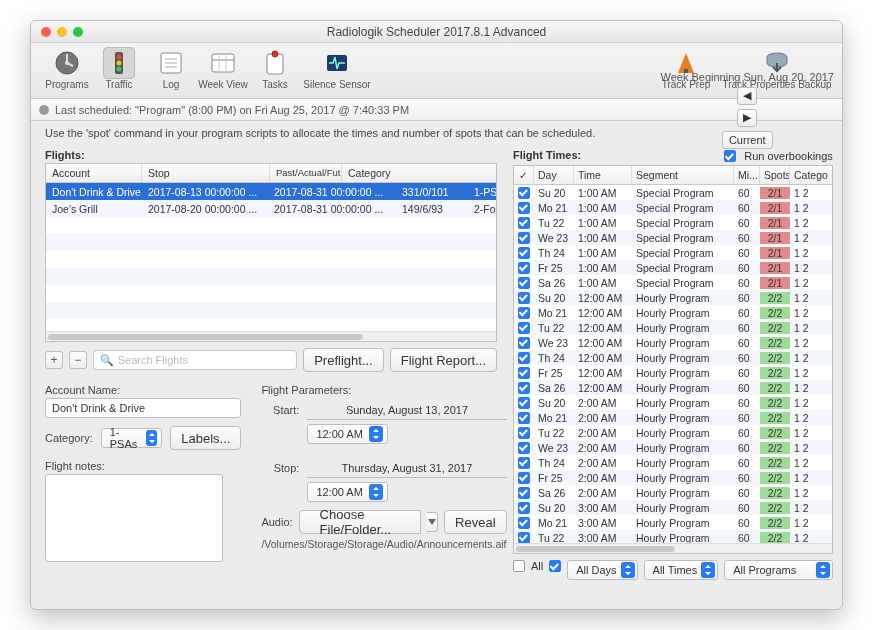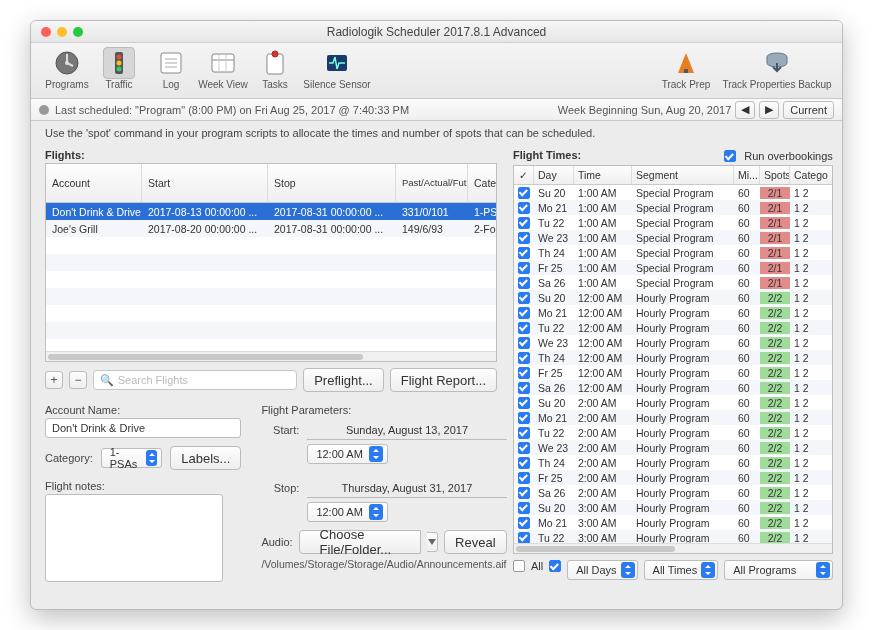--- a/index.html
+++ b/index.html
@@ -50,41 +50,41 @@
   .tool-item.sel .icon { background:#d6d6d6; border:1px solid #bbb;}
   .spacer { flex:1; }
   
   .status-row {
     height:22px; background:linear-gradient(#fbfbfb,#efefef);
     border-bottom:1px solid #c9c9c9;
     display:flex; align-items:center; padding: 0 8px; font-size:11px; color:#555;
     gap:6px;
   }
   .status-row .play-icon { width:10px;height:10px;border-radius:50%;background:#999;display:inline-block;}
-  .status-row .right { margin-left:auto; display:flex; align-items:center; gap:4px;}
+  .status-row .right { margin-left:auto; display:flex; align-items:center; gap:4px;flex-direction:column;}
   .seg-btn {
     height:18px; border:1px solid #bcbcbc; background:linear-gradient(#fdfdfd,#eee);
     font-size:11px; padding:0 6px; border-radius:3px; display:inline-flex;align-items:center;justify-content:center;
     color:#333;
   }
   .seg-btn.arrow { width:20px; padding:0;}
   
   .content { position:absolute; top:100px; left:0; right:0; bottom:0; padding: 6px 14px 14px 14px; }
   .hint { font-size:11px; color:#444; margin-bottom:10px;}
   .columns { display:flex; gap:16px;}
   .left-col { width:452px;}
   .right-col { flex:1;}
   .section-label { font-weight:600; font-size:11px; color:#333; margin-bottom:2px;}
   
   .table {
     border:1px solid #bfbfbf; background:#fff; border-radius:0;
     font-size:10.5px;
   }
   .thead { display:flex; background:linear-gradient(#fdfdfd,#efefef); border-bottom:1px solid #c9c9c9;}
-  .th { padding:13px 6px; border-right:1px solid #dcdcdc; color:#333; flex-shrink:0; white-space:nowrap; overflow:hidden;}
+  .th { padding:3px 6px; border-right:1px solid #dcdcdc; color:#333; flex-shrink:0; white-space:nowrap; overflow:hidden;}
   .th:last-child{border-right:none;}
   .tbody { height: 148px; overflow:hidden;}
   .tr { display:flex; height:17px; align-items:center;}
   .tr:nth-child(even){ background:#f3f6fa;}
   .tr .td { padding:1px 6px; flex-shrink:0; white-space:nowrap; overflow:hidden;}
   .tr.selected { background:#2a6fd6 !important; color:#fff;}
   
   .flights .c1{width:96px;} .flights .c2{width:126px;} .flights .c3{width:128px;} .flights .c4{width:72px;} .flights .c5{flex:1;}
   .scroll-track { height:10px; background:#f0f0f0; border-top:1px solid #ddd; position:relative;}
   .scroll-thumb { position:absolute; left:2px; top:2px; height:6px; width:70%; background:#c9c9c9; border-radius:3px;}
@@ -263,21 +263,20 @@
   <div class="content">
     <div class="hint">Use the 'spot' command in your program scripts to allocate the times and number of spots that can be scheduled.</div>
 
     <div class="columns">
 
       <div class="left-col">
         <div class="section-label">Flights:</div>
         <div class="table flights">
           <div class="thead">
             <div class="th c1">Account</div>
-            <div class="th c2">Start</div>
             <div class="th c3">Stop</div>
             <div class="th c4" style="font-size:9.5px;">Past/Actual/Future</div>
             <div class="th c5">Category</div>
           </div>
           <div class="tbody" id="flights-body">
               <div class="tr selected">
                 <div class="td c1">Don't Drink &amp; Drive</div>
                 <div class="td c2">2017-08-13 00:00:00 ...</div>
                 <div class="td c3">2017-08-31 00:00:00 ...</div>
                 <div class="td c4">331/0/101</div>

